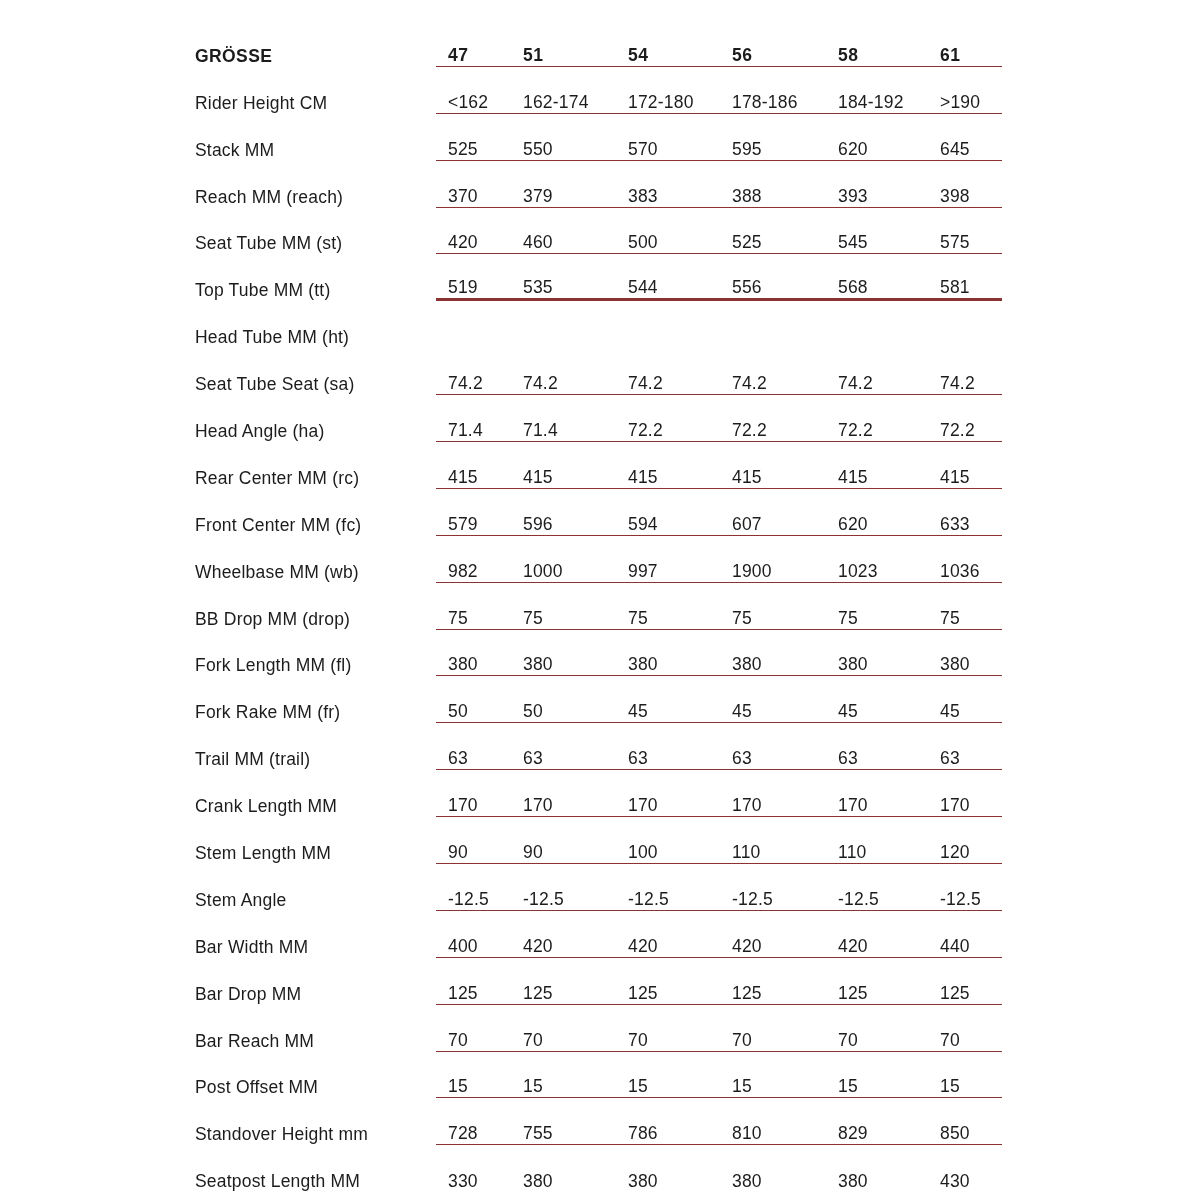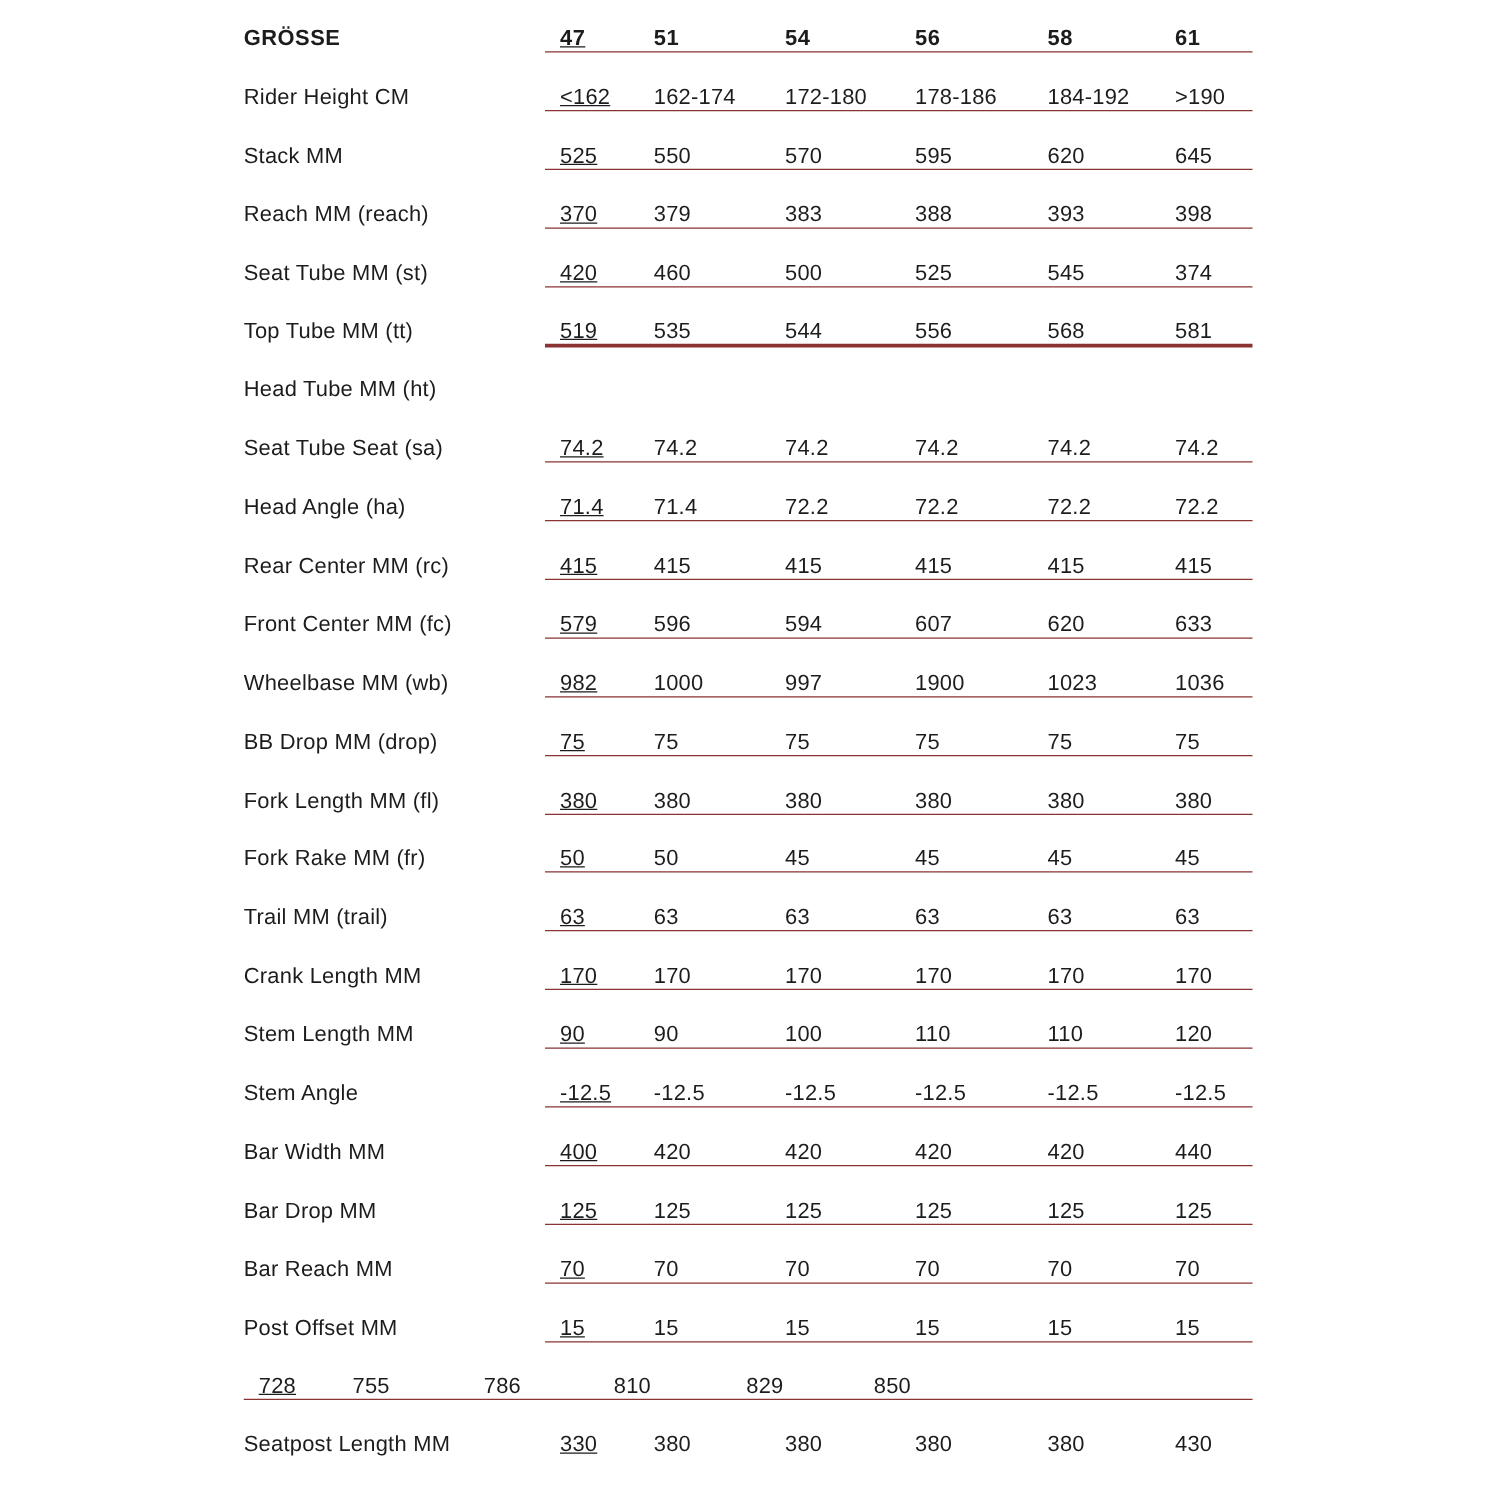--- a/index.html
+++ b/index.html
@@ -14,21 +14,21 @@
   }
   .geo-table {
     position: absolute;
     left: 195px;
     top: 20px;
     width: 807px;
   }
   .row {
     display: flex;
     height: 46.9px;
-    align-items: flex-start;
+    align-items: flex-end;
   }
   .label {
     flex: 0 0 241px;
     display: flex;
     align-items: center;
     font-size: 17.5px;
     letter-spacing: 0.2px;
     white-space: nowrap;
   }
   .values {
@@ -39,21 +39,20 @@
     box-sizing: border-box;
     border-bottom: 1px solid var(--divider, #8b3333);
   }
   .cell {
     font-size: 17.5px;
     letter-spacing: 0.2px;
     white-space: nowrap;
   }
   .values .cell:first-child {
     padding-left: 12px;
-    text-decoration: underline;
   }
   .header-row .label,
   .header-row .cell {
     font-weight: 700;
     letter-spacing: 0.4px;
   }
   .row.thick .values {
     border-bottom-width: 3px;
   }
   .row.last .values {
@@ -110,21 +109,21 @@
         </div>
       </div>
       <div class="row">
         <div class="label">Seat Tube MM (st)</div>
         <div class="values">
           <div class="cell">420</div>
           <div class="cell">460</div>
           <div class="cell">500</div>
           <div class="cell">525</div>
           <div class="cell">545</div>
-          <div class="cell">374</div>
+          <div class="cell">575</div>
         </div>
       </div>
       <div class="row thick">
         <div class="label">Top Tube MM (tt)</div>
         <div class="values">
           <div class="cell">519</div>
           <div class="cell">535</div>
           <div class="cell">544</div>
           <div class="cell">556</div>
           <div class="cell">568</div>
@@ -304,20 +303,21 @@
         <div class="values">
           <div class="cell">15</div>
           <div class="cell">15</div>
           <div class="cell">15</div>
           <div class="cell">15</div>
           <div class="cell">15</div>
           <div class="cell">15</div>
         </div>
       </div>
       <div class="row">
+        <div class="label">Standover Height mm</div>
         <div class="values">
           <div class="cell">728</div>
           <div class="cell">755</div>
           <div class="cell">786</div>
           <div class="cell">810</div>
           <div class="cell">829</div>
           <div class="cell">850</div>
         </div>
       </div>
       <div class="row last">

